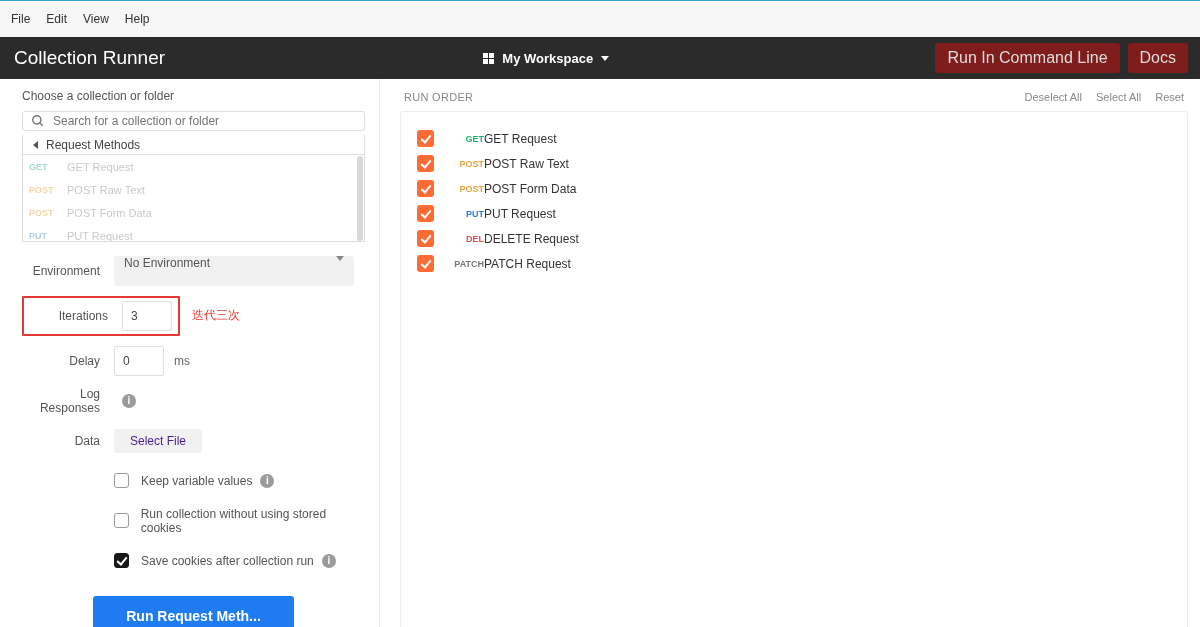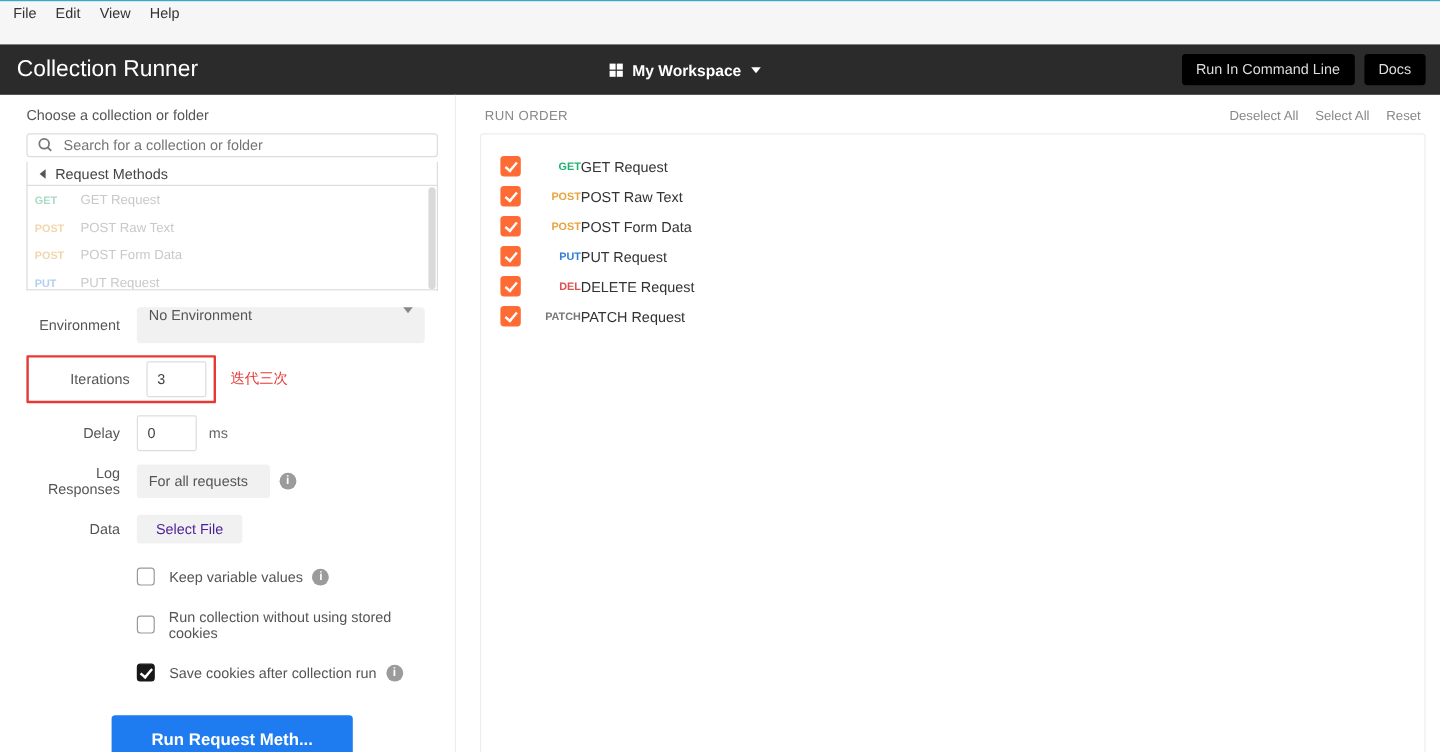--- a/index.html
+++ b/index.html
@@ -1,23 +1,23 @@
 <!DOCTYPE html>
 <html><head>
 <meta charset="utf-8">
 <style>
   * { box-sizing: border-box; margin: 0; padding: 0; font-family: -apple-system, BlinkMacSystemFont, "Segoe UI", Arial, sans-serif; }
   body { width:1200px; height:627px; background:#fff; overflow:hidden; font-size:12px; color:#333;}
-  .menubar{height:28px;background:#f6f6f6;border-top:1px solid #3ac;border-bottom:0;display:flex;align-items:flex-end;padding:18px 3px;font-size:12px;color:#333;}
+  .menubar{height:28px;background:#f6f6f6;border-top:1px solid #3ac;border-bottom:0;display:flex;align-items:center;padding:18px 3px;font-size:12px;color:#333;}
   .menubar span{padding:1px 8px;cursor:default;}
   .toolbar{height:42px;background:#2b2b2b;display:flex;align-items:center;color:#fff;padding:0 12px;}
   .toolbar .title{font-size:19px;flex:0 0 auto;margin-left:2px;}
   .toolbar .center{flex:1;display:flex;justify-content:center;align-items:center;}
   .toolbar .ws{display:flex;align-items:center;font-size:13px;font-weight:600;cursor:pointer;}
-  .toolbar .btn{background:#000000;color:#ddd;font-size:12px;padding:6px 12px;border-radius:3px;margin-left:8px;cursor:pointer;}
+  .toolbar .btn{background:#7f1d1d;color:#ddd;font-size:16px;padding:6px 12px;border-radius:3px;margin-left:8px;cursor:pointer;}
   .grid-icon{display:inline-grid;grid-template-columns:5px 5px;grid-template-rows:5px 5px;gap:1px;margin-right:8px;}
   .grid-icon i{background:#fff;display:block;width:5px;height:5px;}
   .caret-d{width:0;height:0;border-left:4px solid transparent;border-right:4px solid transparent;border-top:5px solid #fff;margin-left:8px;}
   .main{display:flex;height:calc(627px - 60px);}
   .left{width:380px;border-right:1px solid #eee;padding:10px 14px 10px 22px;display:flex;flex-direction:column;}
   .left h6{font-weight:400;font-size:12px;color:#555;margin-bottom:8px;}
   .searchbox{display:flex;align-items:center;border:1px solid #ddd;border-radius:3px;height:30px;padding:0 8px;margin-bottom:4px;}
   .searchbox svg{flex:0 0 auto;}
   .searchbox input{flex:1;border:none;outline:none;font-size:12px;margin-left:8px;color:#555;}
   .crumb{border:1px solid #ddd;border-top:none;height:30px;display:flex;align-items:center;padding:0 10px;font-size:12px;color:#444;cursor:pointer;}
@@ -139,24 +139,20 @@
       </div>
 
       <div class="frow">
         <label>Delay</label>
         <div class="numbox">0</div>
         <span style="margin-left:10px;color:#666;font-size:12px;">ms</span>
       </div>
 
       <div class="frow">
         <label>Log Responses</label>
-        <div class="mini-select">
-          <span>For all requests</span>
-          <span class="dd" style="margin-left:8px"></span>
-        </div>
         <span class="info">i</span>
       </div>
 
       <div class="frow">
         <label>Data</label>
         <div class="file-btn">Select File</div>
       </div>
 
       <div class="frow" style="margin-left:92px;margin-top:8px;">
         <span class="chk"></span>

